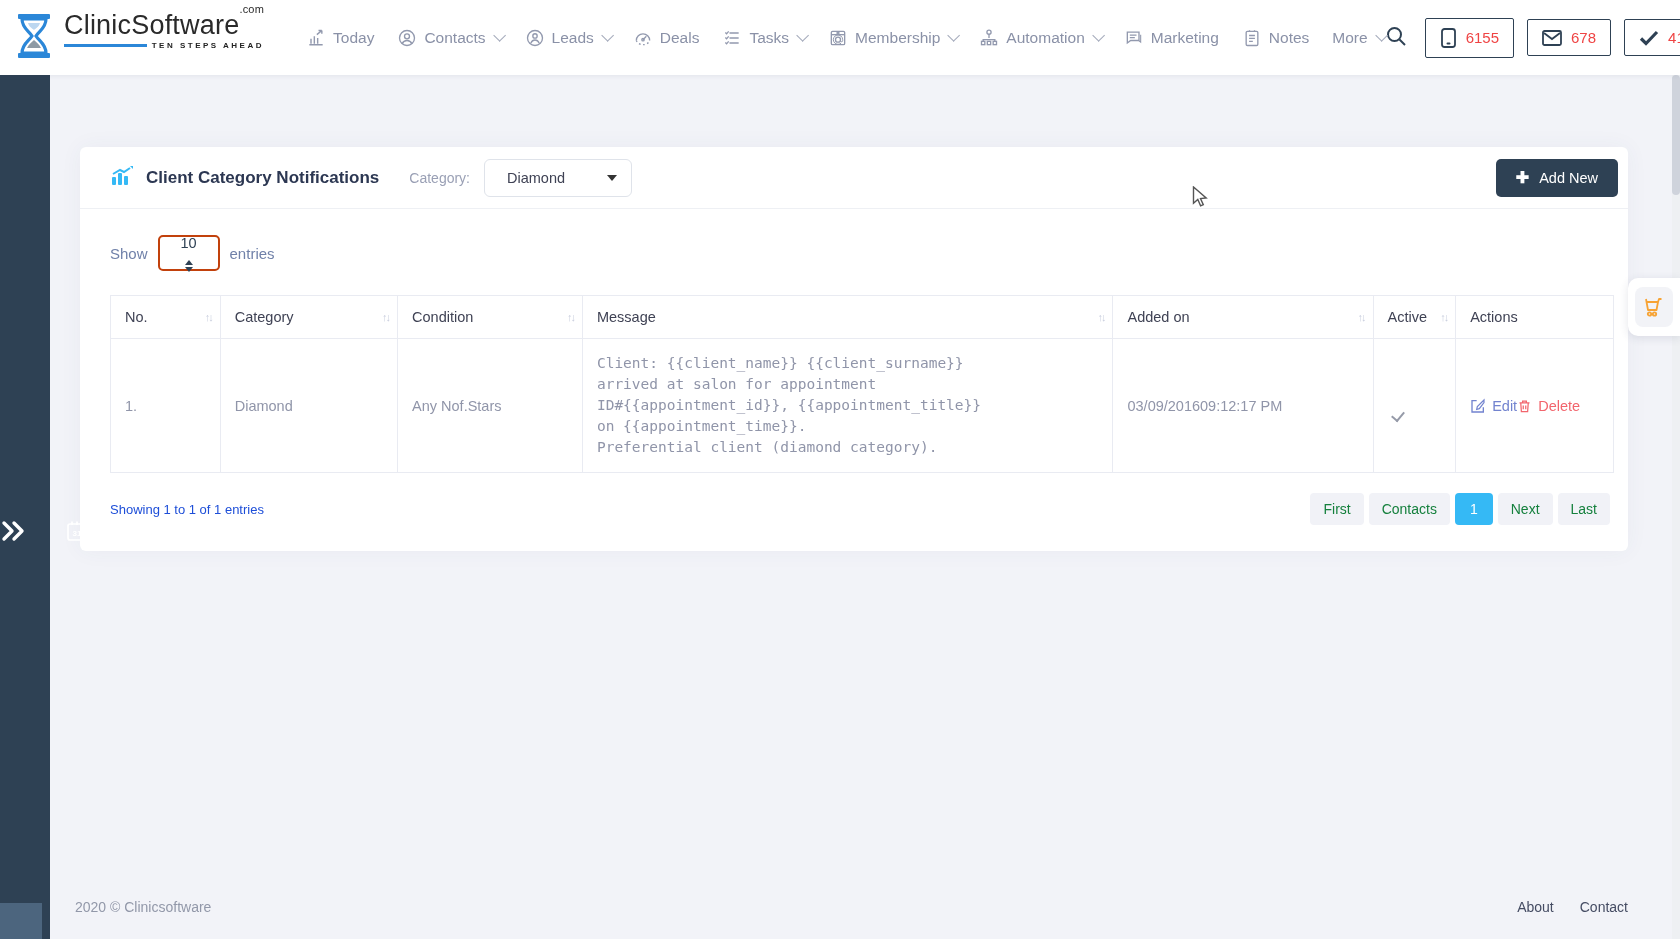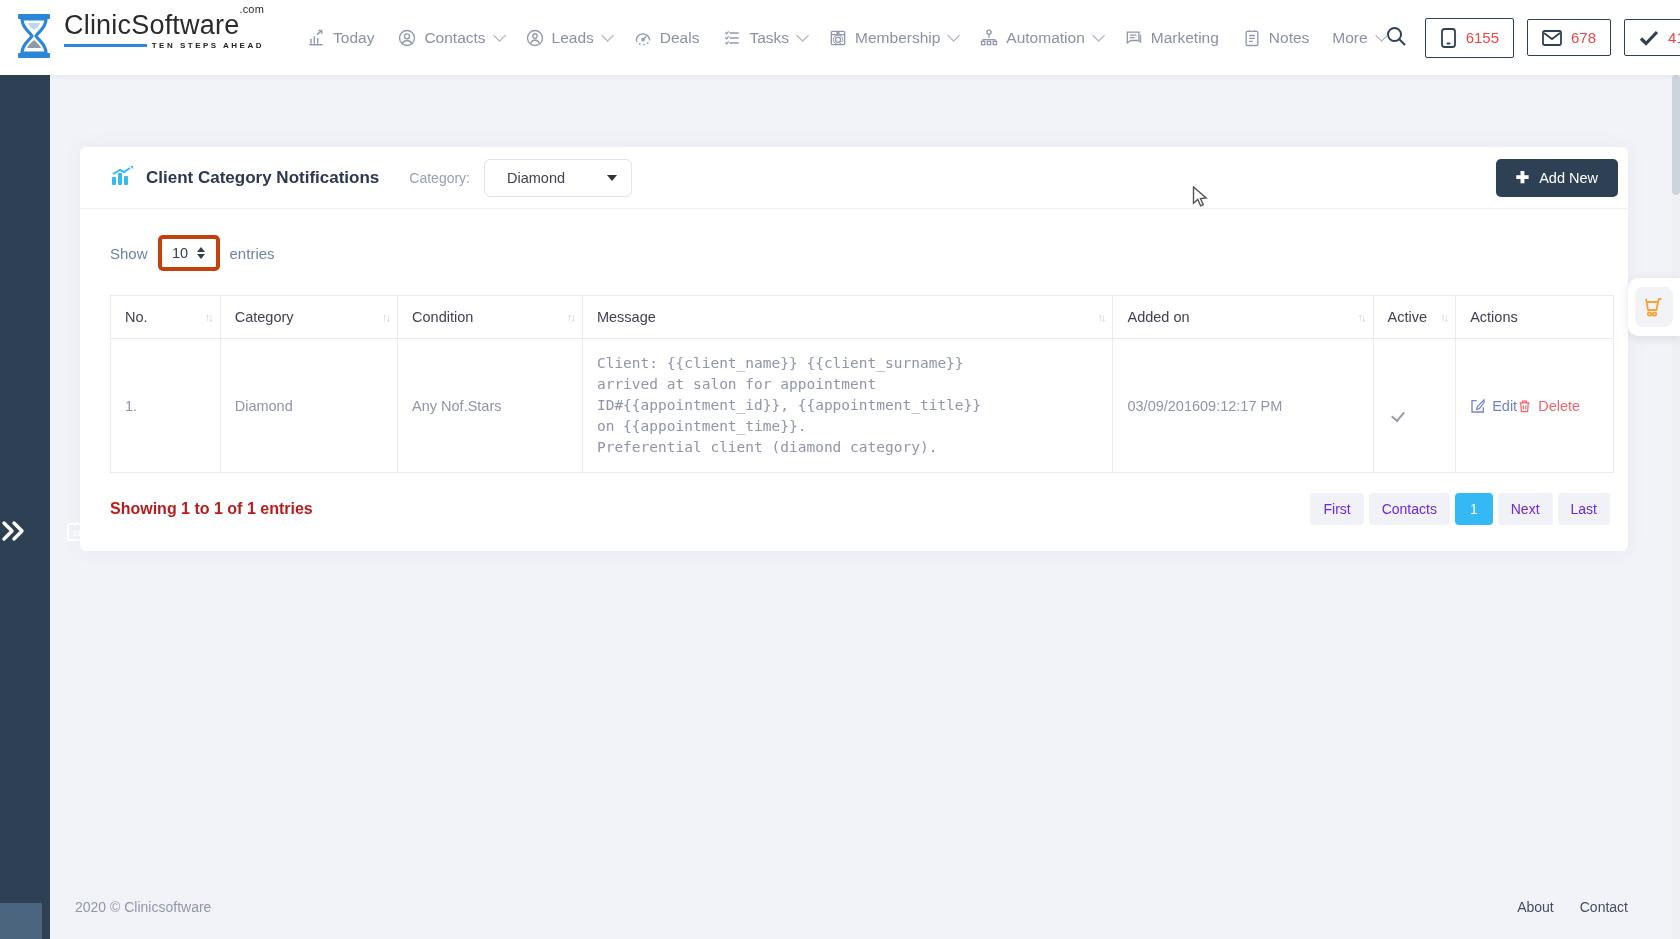--- a/index.html
+++ b/index.html
@@ -44,22 +44,22 @@
                      display:flex; align-items:center; justify-content:space-between; padding:0 14px 0 22px;
                      font-size:14.5px; color:#3f4254; cursor:pointer; }
   .select-caret { width:0; height:0; border-left:5px solid transparent; border-right:5px solid transparent; border-top:6px solid #333; }
   .add-new-btn { margin-left:auto; background:#2e4154; color:#fff; font-size:14.5px; font-weight:500;
                  border:none; border-radius:5px; padding:11px 20px; display:flex; align-items:center; gap:10px; cursor:pointer; }
   .plus { font-size:16px; font-weight:bold; line-height:1; }
 
   .card-body { padding:26px 14px 26px 30px; }
   .controls-row { display:flex; align-items:center; margin-bottom:24px; }
   .show-group { display:flex; align-items:center; gap:10px; color:#7081a9; font-size:15px; }
-  .show-select { width:62px; height:36px; border:4px solid #c2410c; border-radius:5px; display:flex; align-items:center;
-                 justify-content:center; gap:9px; color:#2e4154; font-size:14.5px; cursor:pointer; background:#fff; }
+  .show-select { width:62px; height:36px; border:2px solid #c2410c; border-radius:5px; display:flex; align-items:center;
+                 justify-content:center; gap:9px; color:#2e4154; font-size:14.5px; cursor:pointer; background:#fff;flex-direction:column; }
   .updown { display:flex; flex-direction:column; gap:2px; }
   .updown i { width:0; height:0; border-left:4px solid transparent; border-right:4px solid transparent; display:block; }
   .updown .up { border-bottom:5px solid #2e4154; }
   .updown .down { border-top:5px solid #2e4154; }
   .search-group { margin-left:auto; display:flex; align-items:center; gap:10px; }
   .search-label { color:#7081a9; font-size:15px; }
   .search-input { width:260px; height:34px; border:1px solid #e4e6ef; border-radius:3px; background:#fff; padding:0 8px; font-size:14px; }
 
   table.data { width:100%; border-collapse:collapse; table-layout:fixed; }
   table.data th, table.data td { border:1px solid #e9ebf2; text-align:left; vertical-align:middle; }
@@ -72,23 +72,23 @@
   .col-added{width:17.3%;} .col-active{width:5.5%;} .col-actions{width:10.5%;}
 
   .checkbox { width:21px; height:21px; border-radius:3px; background:#d8dbe2; margin:0 auto; position:relative; }
   .checkbox.checked:after { content:""; position:absolute; left:6px; top:3px; width:6px; height:10px;
                             border-right:2.2px solid #959aa8; border-bottom:2.2px solid #959aa8; transform:rotate(40deg); }
   .actions-cell { display:flex; align-items:center; }
   .edit-link { color:#7283cf; font-size:14.5px; display:flex; align-items:center; gap:6px; cursor:pointer; }
   .delete-link { color:#f2656d; font-size:14.5px; display:flex; align-items:center; gap:6px; cursor:pointer; }
 
   .table-footer { display:flex; align-items:center; margin-top:20px; }
-  .summary { color:#b91c1c; font-size:16px;font-weight:bold; }
+  .summary { color:#1d4ed8; font-size:13px; }
   .pagination { margin-left:auto; display:flex; gap:5px; margin-right:4px; }
-  .page-btn { background:#f1f2f7; color:#6d28d9; border:none; border-radius:4px; font-size:14px; padding:8px 13px; cursor:pointer; }
+  .page-btn { background:#f1f2f7; color:#15803d; border:none; border-radius:4px; font-size:14px; padding:8px 13px; cursor:pointer; }
   .page-btn.active { background:#35b9f5; color:#fff; padding:8px 15px; }
 
   
   .footer { position:absolute; bottom:0; left:50px; width:1630px; height:52px; display:flex; align-items:center;
             padding:0 52px 12px 25px; font-size:14px; color:#9298a9; }
   .footer-links { margin-left:auto; display:flex; gap:26px; }
   .footer-links span { color:#454c63; cursor:pointer; }
 
   
   .scroll-track { position:absolute; top:75px; right:0; width:8px; height:864px; background:#eef0f3; z-index:10; }

